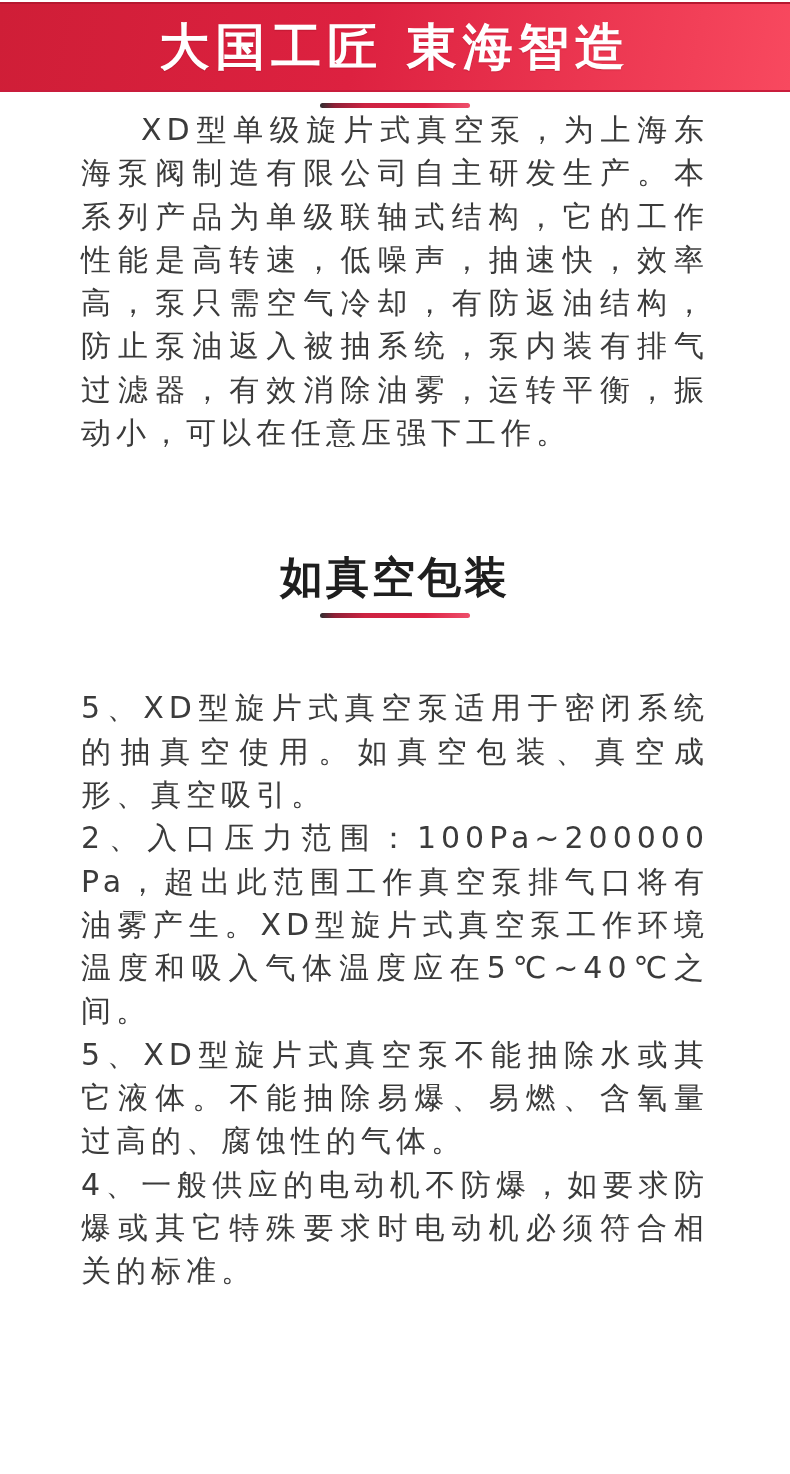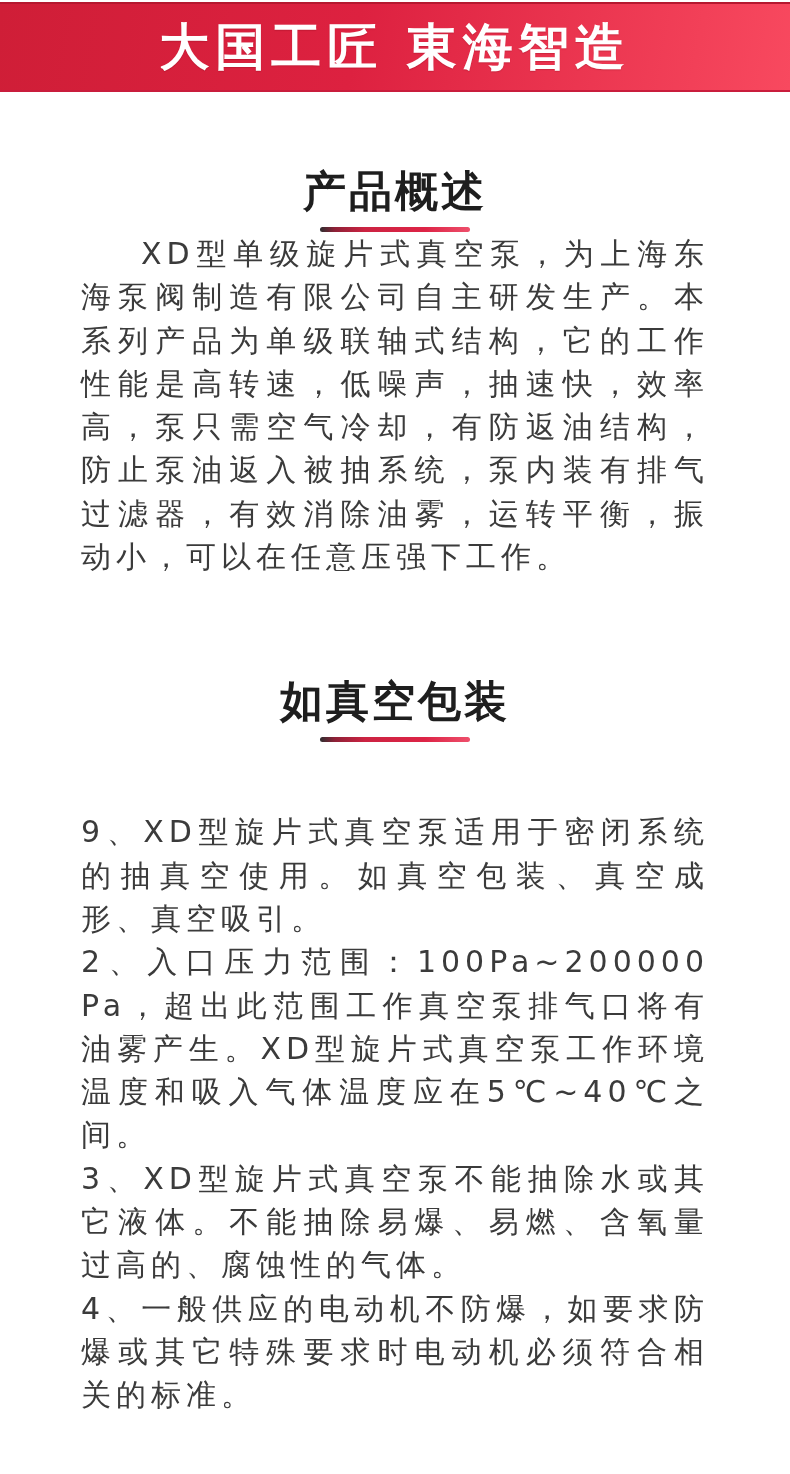--- a/index.html
+++ b/index.html
@@ -73,30 +73,29 @@
 </style>
 </head>
 <body>
 
 <div class="page">
 
   <div class="banner">
     <div class="banner-title">大国工匠 東海智造</div>
   </div>
 
-  <div class="section-title title-overview">产品概述</div>
   <div class="title-underline"></div>
 
   <div class="body-text overview-block">
     <p>XD型单级旋片式真空泵，为上海东海泵阀制造有限公司自主研发生产。本系列产品为单级联轴式结构，它的工作性能是高转速，低噪声，抽速快，效率高，泵只需空气冷却，有防返油结构，防止泵油返入被抽系统，泵内装有排气过滤器，有效消除油雾，运转平衡，振动小，可以在任意压强下工作。</p>
   </div>
 
   <div class="section-title title-conditions">如真空包装</div>
   <div class="title-underline"></div>
 
   <div class="body-text conditions-block">
-    <p>9、XD型旋片式真空泵适用于密闭系统的抽真空使用。如真空包装、真空成形、真空吸引。</p>
+    <p>5、XD型旋片式真空泵适用于密闭系统的抽真空使用。如真空包装、真空成形、真空吸引。</p>
     <p>2、入口压力范围：100Pa~200000 Pa，超出此范围工作真空泵排气口将有油雾产生。XD型旋片式真空泵工作环境温度和吸入气体温度应在5℃~40℃之间。</p>
-    <p>3、XD型旋片式真空泵不能抽除水或其它液体。不能抽除易爆、易燃、含氧量过高的、腐蚀性的气体。</p>
+    <p>5、XD型旋片式真空泵不能抽除水或其它液体。不能抽除易爆、易燃、含氧量过高的、腐蚀性的气体。</p>
     <p>4、一般供应的电动机不防爆，如要求防爆或其它特殊要求时电动机必须符合相关的标准。</p>
   </div>
 
 </div>
 
 </body></html>

